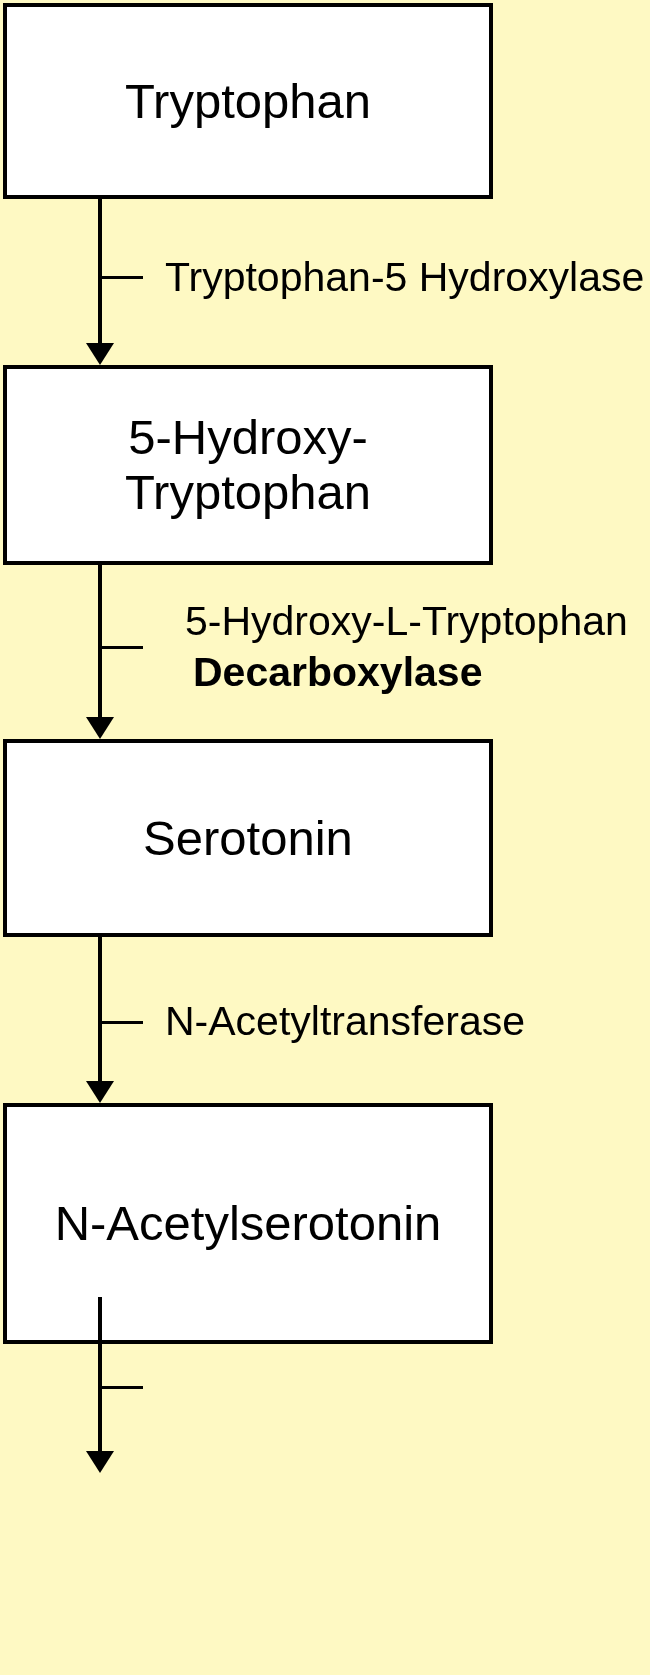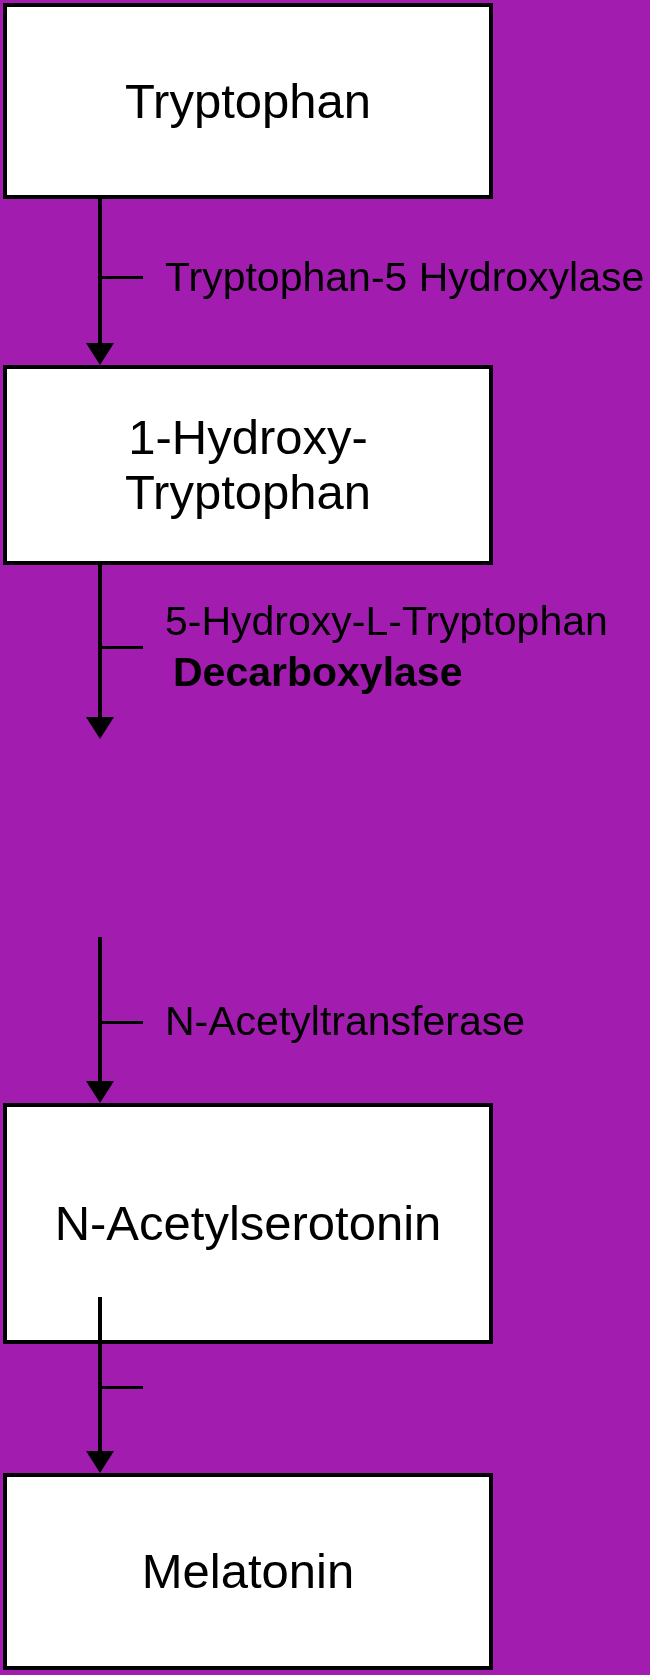--- a/index.html
+++ b/index.html
@@ -4,21 +4,21 @@
 <style>
   html, body {
     margin: 0;
     padding: 0;
     background: #ffffff;
   }
   #stage {
     position: relative;
     width: 650px;
     height: 1675px;
-    background: #a21caf;
+    background: #fef9c3;
     font-family: "Liberation Sans", sans-serif;
     color: #000000;
     overflow: hidden;
   }
   .box {
     position: absolute;
     left: 3px;
     width: 490px;
     box-sizing: border-box;
     border: 4px solid #000000;
@@ -82,49 +82,49 @@
 <div id="stage">
 
   <div class="box" style="top:3px; height:196px;">
     <div class="box-text">
       <span class="bline">Tryptophan</span>
     </div>
   </div>
 
   <div class="box" style="top:365px; height:200px;">
     <div class="box-text">
-      <span class="bline">1-Hydroxy-</span>
+      <span class="bline">5-Hydroxy-</span>
       <span class="bline">Tryptophan</span>
     </div>
   </div>
 
+  <div class="box" style="top:739px; height:198px;">
+    <div class="box-text">
+      <span class="bline">Serotonin</span>
+    </div>
+  </div>
 
   <div class="box" style="top:1103px; height:241px;">
     <div class="box-text">
       <span class="bline">N-Acetylserotonin</span>
     </div>
   </div>
 
-  <div class="box" style="top:1473px; height:197px;">
-    <div class="box-text">
-      <span class="bline">Melatonin</span>
-    </div>
-  </div>
 
   <div class="vline" style="top:199px; height:146px;"></div>
   <div class="ahead" style="top:343px;"></div>
   <div class="tick" style="top:276px;"></div>
   <div class="enzyme" style="top:252px;">
     <span class="eline">Tryptophan-5 Hydroxylase</span>
   </div>
 
   <div class="vline" style="top:565px; height:154px;"></div>
   <div class="ahead" style="top:717px;"></div>
   <div class="tick" style="top:646px;"></div>
-  <div class="enzyme" style="top:596px;">
+  <div class="enzyme" style="top:596px;margin-left:20px;">
     <span class="eline">5-Hydroxy-L-Tryptophan</span>
     <span class="eline indent">Decarboxylase</span>
   </div>
 
   <div class="vline" style="top:937px; height:144px;"></div>
   <div class="ahead" style="top:1081px;"></div>
   <div class="tick" style="top:1021px;"></div>
   <div class="enzyme" style="top:996px;">
     <span class="eline">N-Acetyltransferase</span>
   </div>

